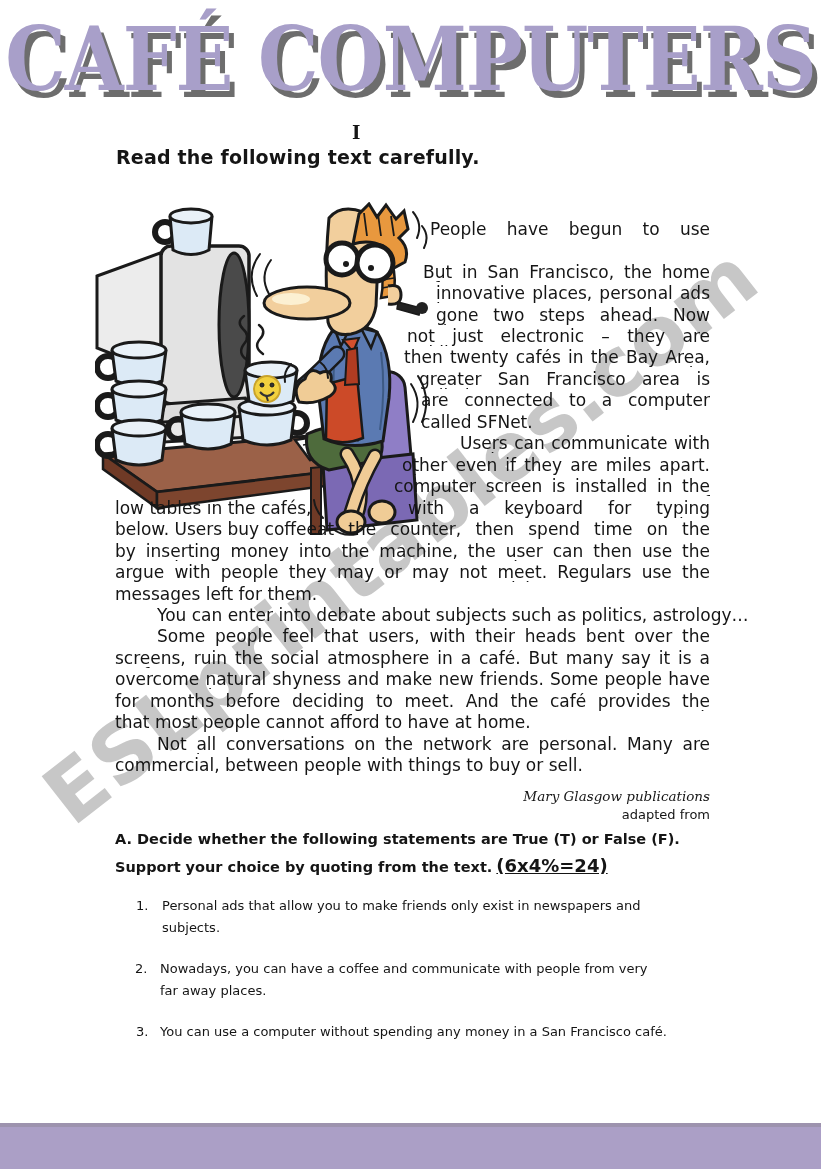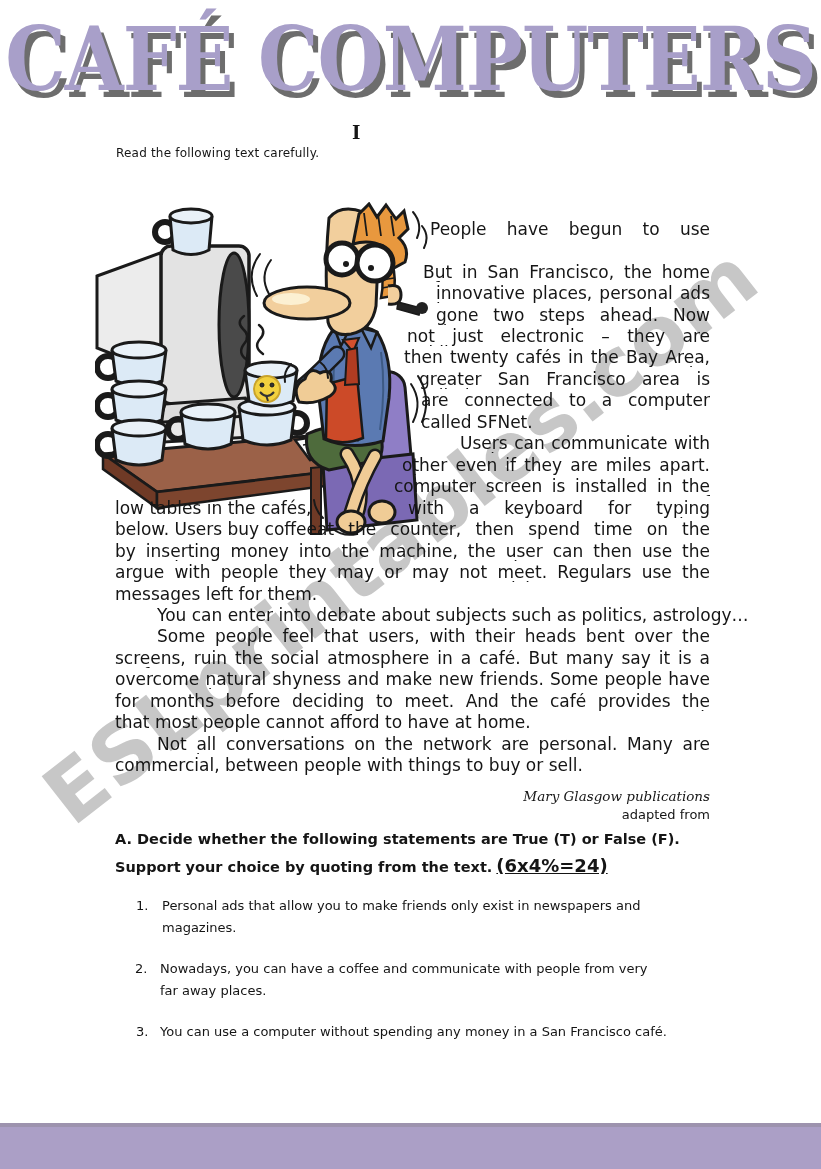--- a/index.html
+++ b/index.html
@@ -7,21 +7,21 @@
         font-family:"DejaVu Sans",sans-serif;color:#151515;margin:0 auto;}
   .watermark{position:absolute;left:55px;top:758px;width:1000px;white-space:nowrap;
         font-family:"DejaVu Sans",sans-serif;font-weight:bold;font-size:82px;letter-spacing:1px;
         color:rgba(115,115,115,0.40);transform:rotate(-38deg);transform-origin:0 50%;z-index:1;}
   .title{position:absolute;top:16px;left:0;width:100%;text-align:center;white-space:nowrap;
         font-family:"DejaVu Serif",serif;font-weight:700;font-size:76px;line-height:1;
         letter-spacing:-1px;color:#a89fc9;text-shadow:5px 6px 0 #6d6d6d;
         transform:scaleY(1.16);transform-origin:top center;z-index:2;}
   .numeral{position:absolute;left:352px;top:122px;font-family:"DejaVu Serif",serif;
         font-weight:700;font-size:18px;z-index:2;}
-  .instruction{position:absolute;left:116px;top:146px;font-weight:400;font-size:12px;
+  .instruction{position:absolute;left:116px;top:146px;font-weight:700;font-size:19px;
         letter-spacing:.2px;z-index:2;text-align:right;}
   .cartoon{position:absolute;left:95px;top:202px;width:335px;height:335px;z-index:2;}
   .ln{position:absolute;font-size:17px;line-height:17px;white-space:nowrap;z-index:2;}
   .ln.j{white-space:normal;text-align:justify;text-align-last:justify;word-spacing:.5px;
         height:18px;overflow:hidden;}
   .attr{position:absolute;right:111px;text-align:right;z-index:2;}
   #attr1{top:771px;font-size:13px;margin-top:36px;}
   #attr2{top:788px;font-family:"DejaVu Serif",serif;font-style:italic;font-size:13.5px;}
   .heading{position:absolute;left:115px;font-weight:700;font-size:14.5px;white-space:nowrap;z-index:2;}
   .pts{text-decoration:underline;margin-left:4px;font-size:18px;}
@@ -176,21 +176,21 @@
   <div class="ln" style="top:757px;left:115px">commercial, between people with things to buy or sell.</div>
 
   <div class="attr" id="attr1">adapted from</div>
   <div class="attr" id="attr2">Mary Glasgow publications</div>
 
   <div class="heading" style="top:831px">A. Decide whether the following statements are True (T) or False (F).</div>
   <div class="heading" style="top:855px"><span>Support your choice by quoting from the text.</span><span class="pts">(6x4%=24)</span></div>
 
   <div class="qnum" style="left:136px;top:898px">1.</div>
   <div class="qline" style="left:162px;top:898px">Personal ads that allow you to make friends only exist in newspapers and</div>
-  <div class="qline" style="left:162px;top:920px">magazines.</div>
+  <div class="qline" style="left:162px;top:920px">subjects.</div>
 
   <div class="qnum" style="left:135px;top:961px">2.</div>
   <div class="qline" style="left:160px;top:961px">Nowadays, you can have a coffee and communicate with people from very</div>
   <div class="qline" style="left:160px;top:983px">far away places.</div>
 
   <div class="qnum" style="left:136px;top:1024px">3.</div>
   <div class="qline" style="left:160px;top:1024px">You can use a computer without spending any money in a San Francisco café.</div>
 
   <div class="footer"></div>
 </div>

